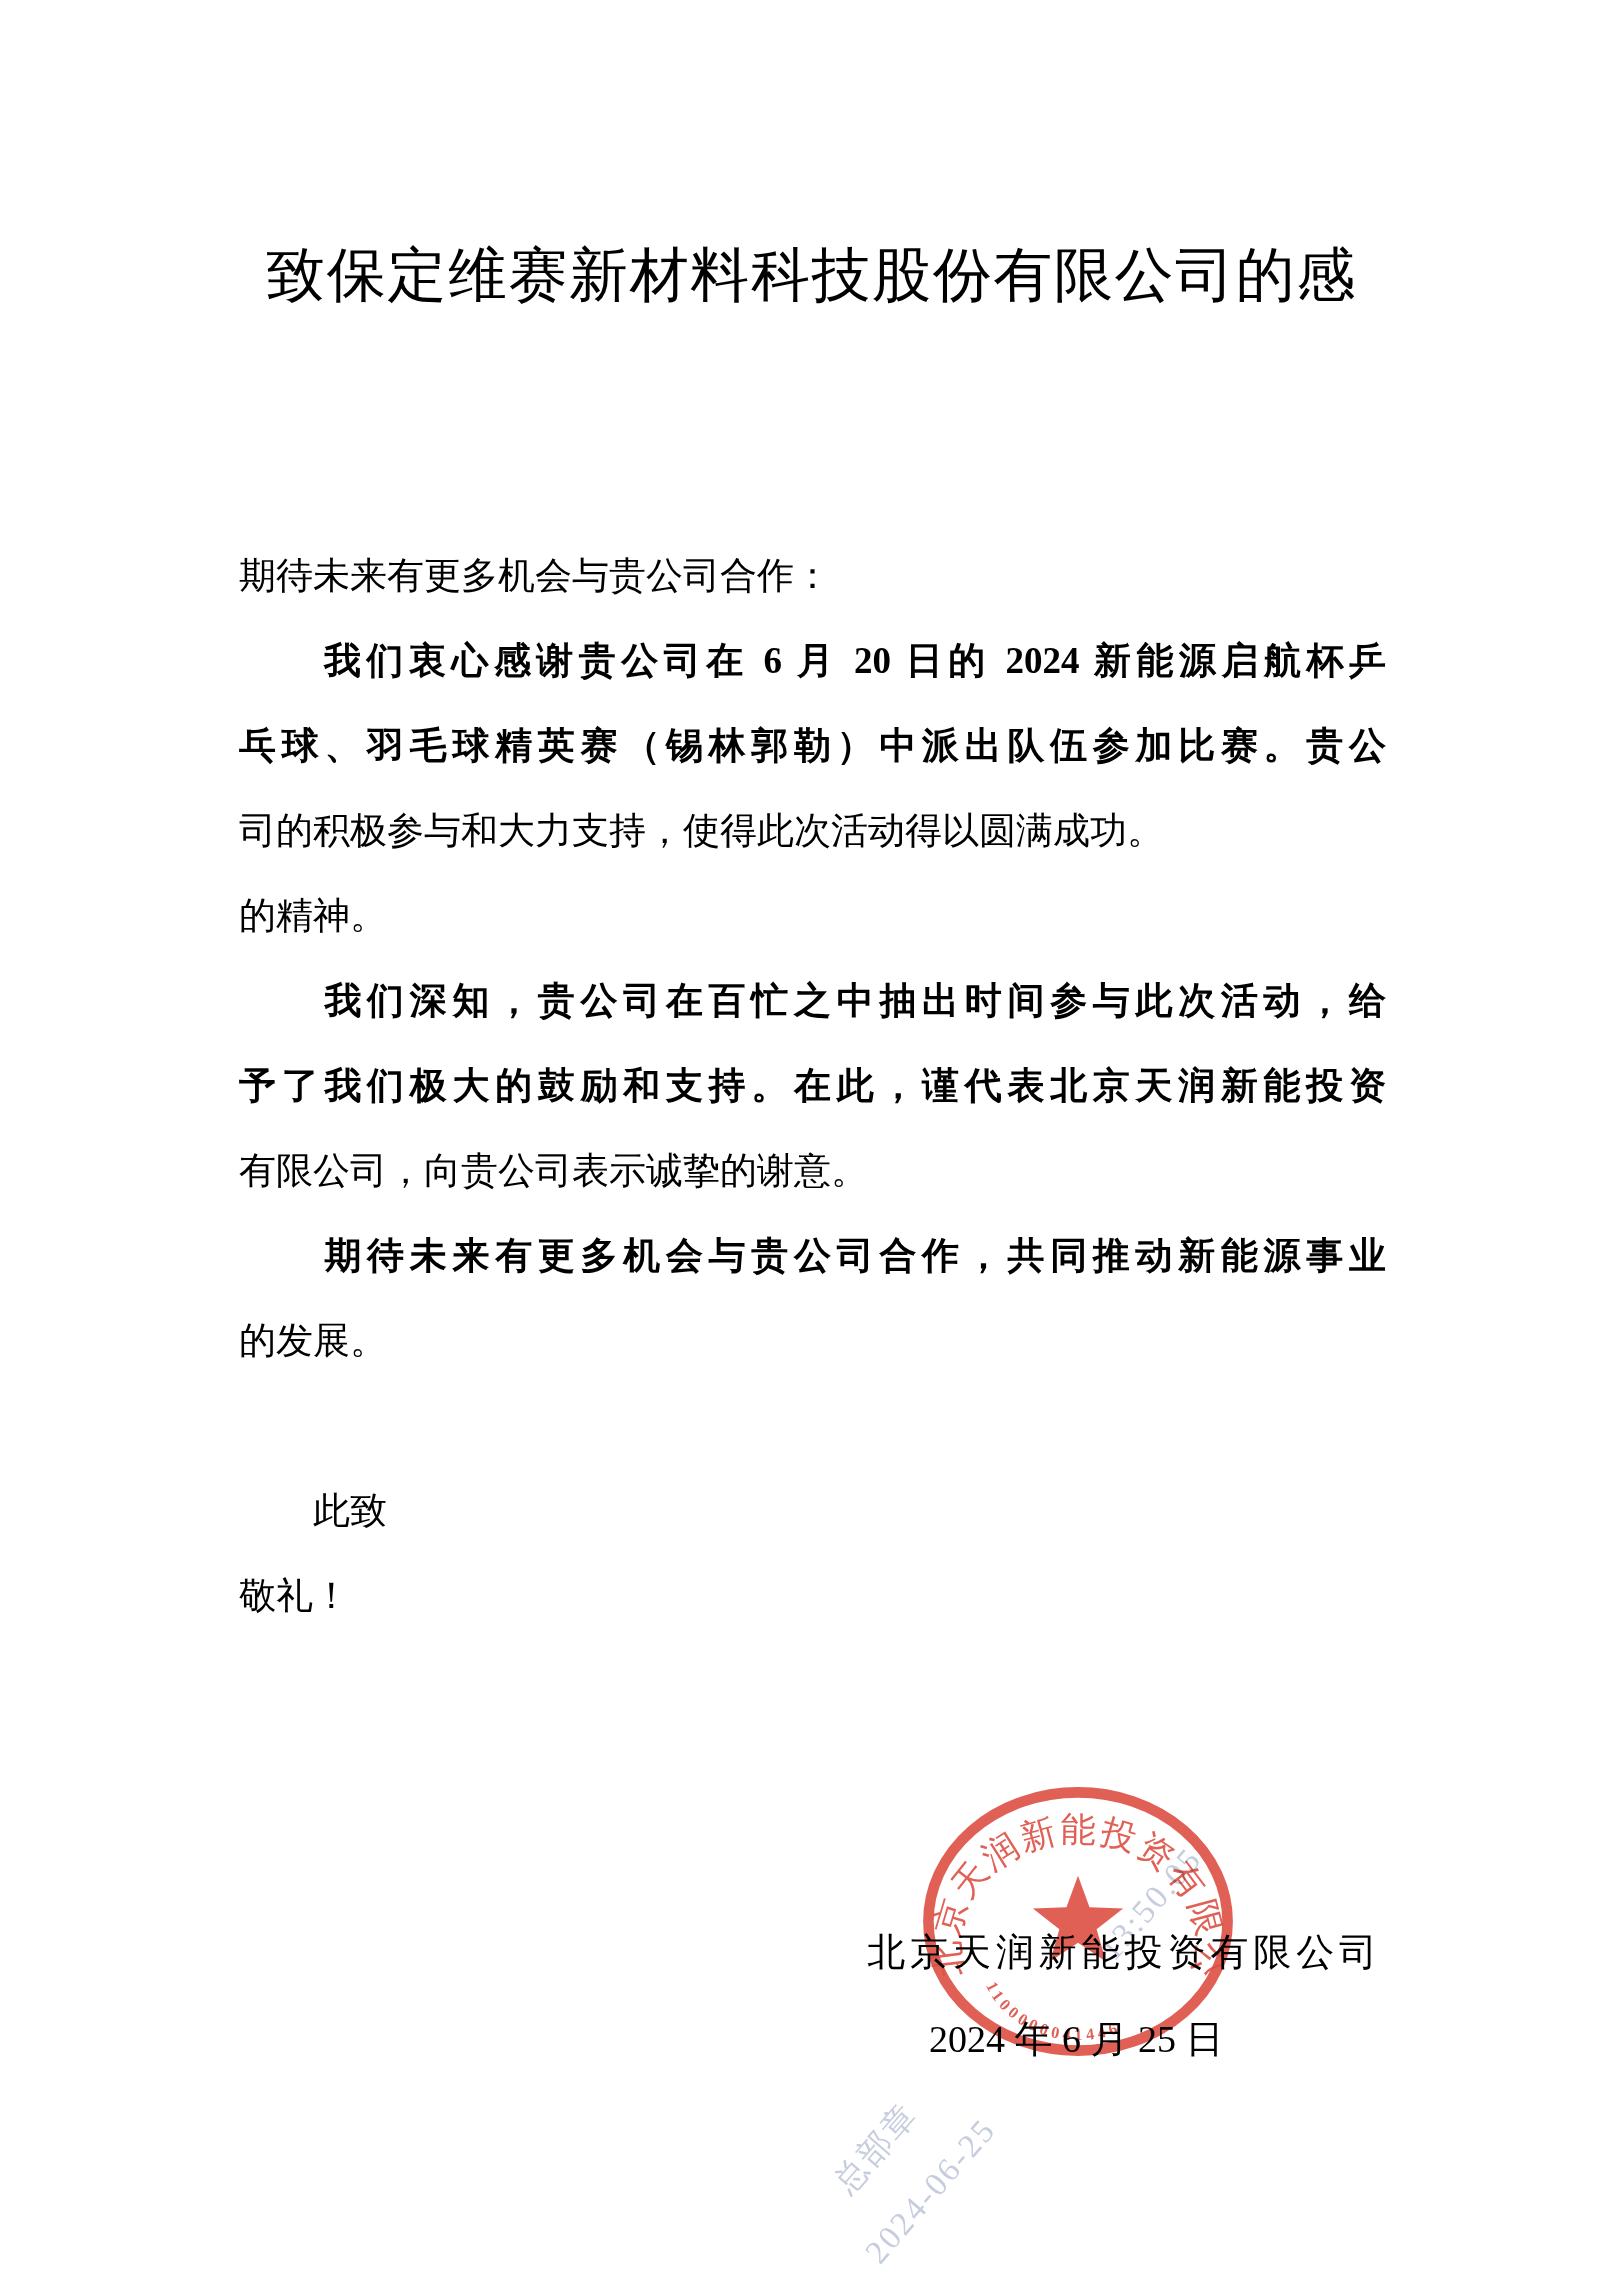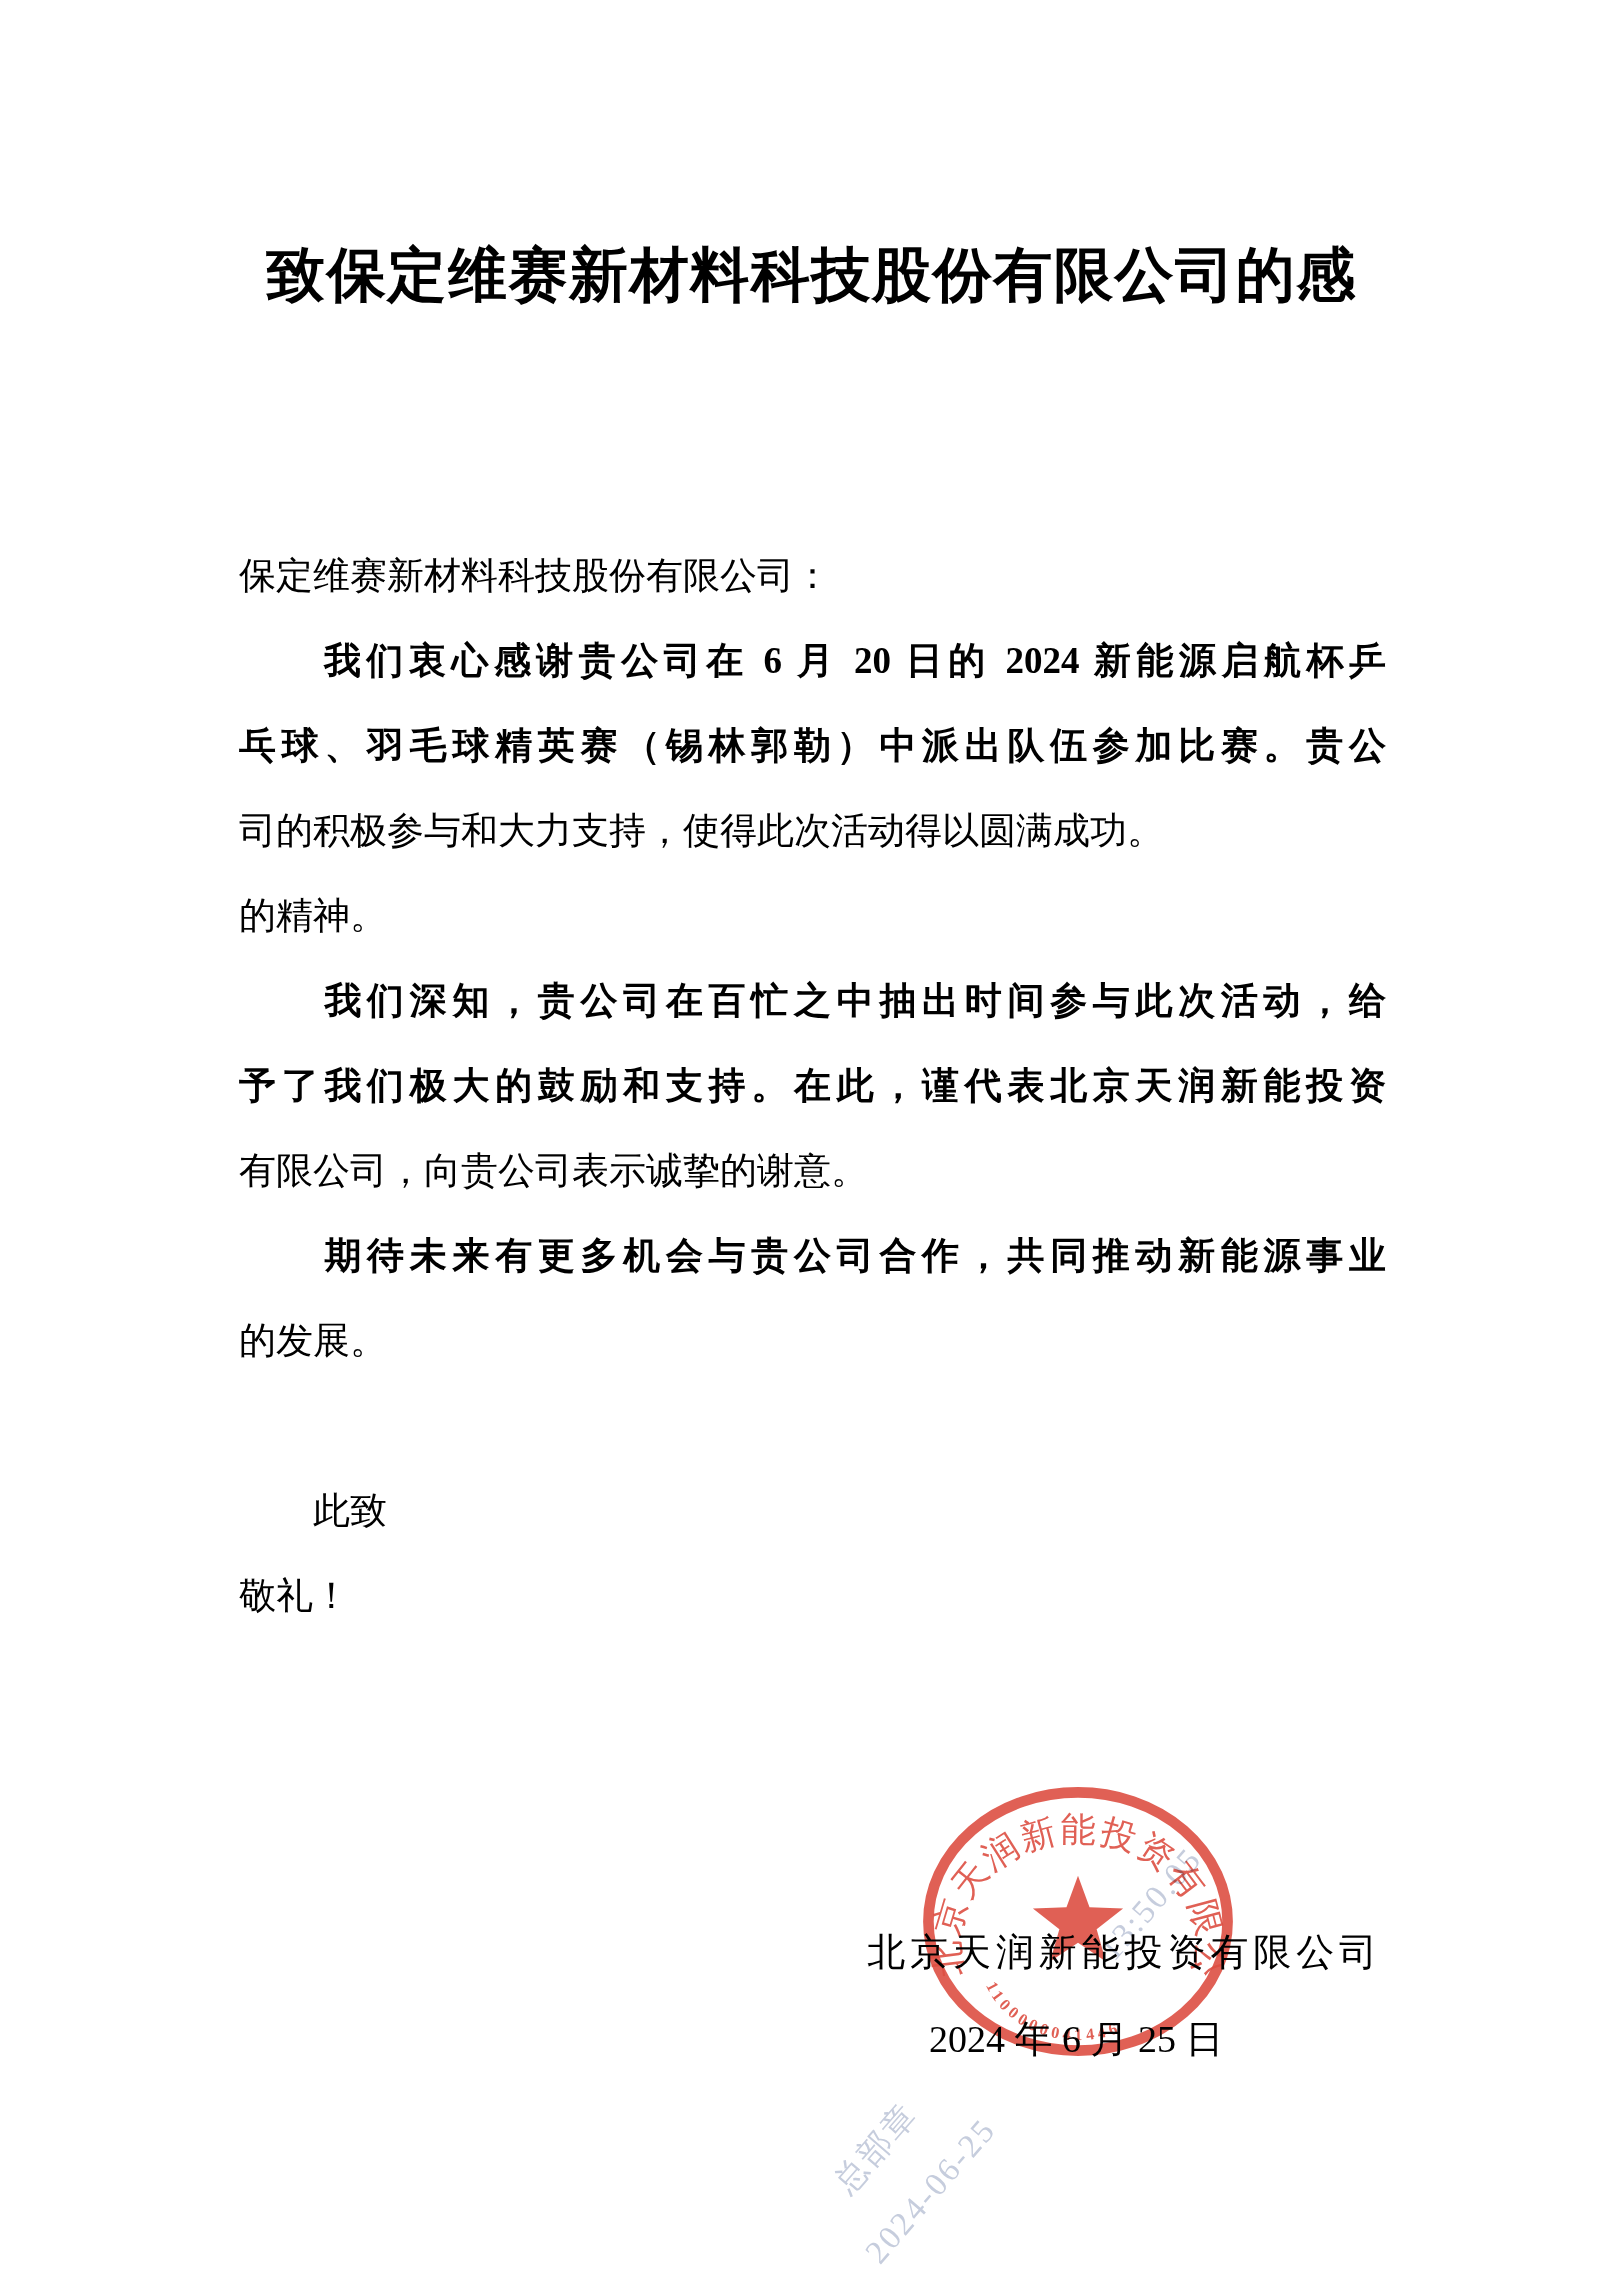--- a/index.html
+++ b/index.html
@@ -11,21 +11,21 @@
     overflow:hidden;
     font-family:"Liberation Serif","DejaVu Serif",serif;
     color:#000;
   }
   .title-line{
     position:absolute;
     left:0;right:0;
     text-align:center;
     font-size:59px;
     line-height:1.05;
-    font-weight:bold;
+    font-weight:normal;
     letter-spacing:1.6px;
     white-space:nowrap;
   }
   .title-1{top:245px;}
   .title-2{top:360px;}
   .body-block{
     position:absolute;
     left:239px;
     top:533px;
     width:1147px;
@@ -93,21 +93,21 @@
 
 <div class="page">
 
   <div class="title-line title-1">致保定维赛新材料科技股份有限公司的感</div>
 
   <div class="watermark wm-1">总部章</div>
   <div class="watermark wm-2">2024-06-25</div>
   <div class="watermark wm-3">13:50.05</div>
 
   <div class="body-block">
-    <div class="body-line">保定维赛新材料科技股份有限公司：</div>
+    <div class="body-line">期待未来有更多机会与贵公司合作：</div>
     <div class="body-line full">　　我们衷心感谢贵公司在 6 月 20 日的 2024 新能源启航杯乒</div>
     <div class="body-line full">乓球、羽毛球精英赛（锡林郭勒）中派出队伍参加比赛。贵公</div>
     <div class="body-line">司的积极参与和大力支持，使得此次活动得以圆满成功。</div>
     <div class="body-line">的精神。</div>
     <div class="body-line full">　　我们深知，贵公司在百忙之中抽出时间参与此次活动，给</div>
     <div class="body-line full">予了我们极大的鼓励和支持。在此，谨代表北京天润新能投资</div>
     <div class="body-line">有限公司，向贵公司表示诚挚的谢意。</div>
     <div class="body-line full">　　期待未来有更多机会与贵公司合作，共同推动新能源事业</div>
     <div class="body-line">的发展。</div>
     <div class="body-line"></div>

